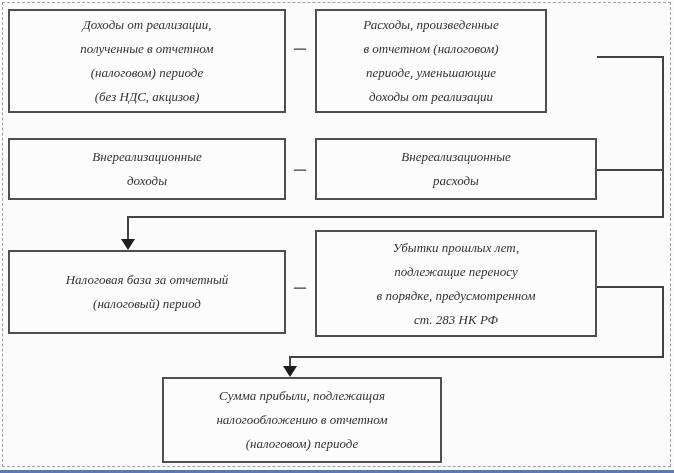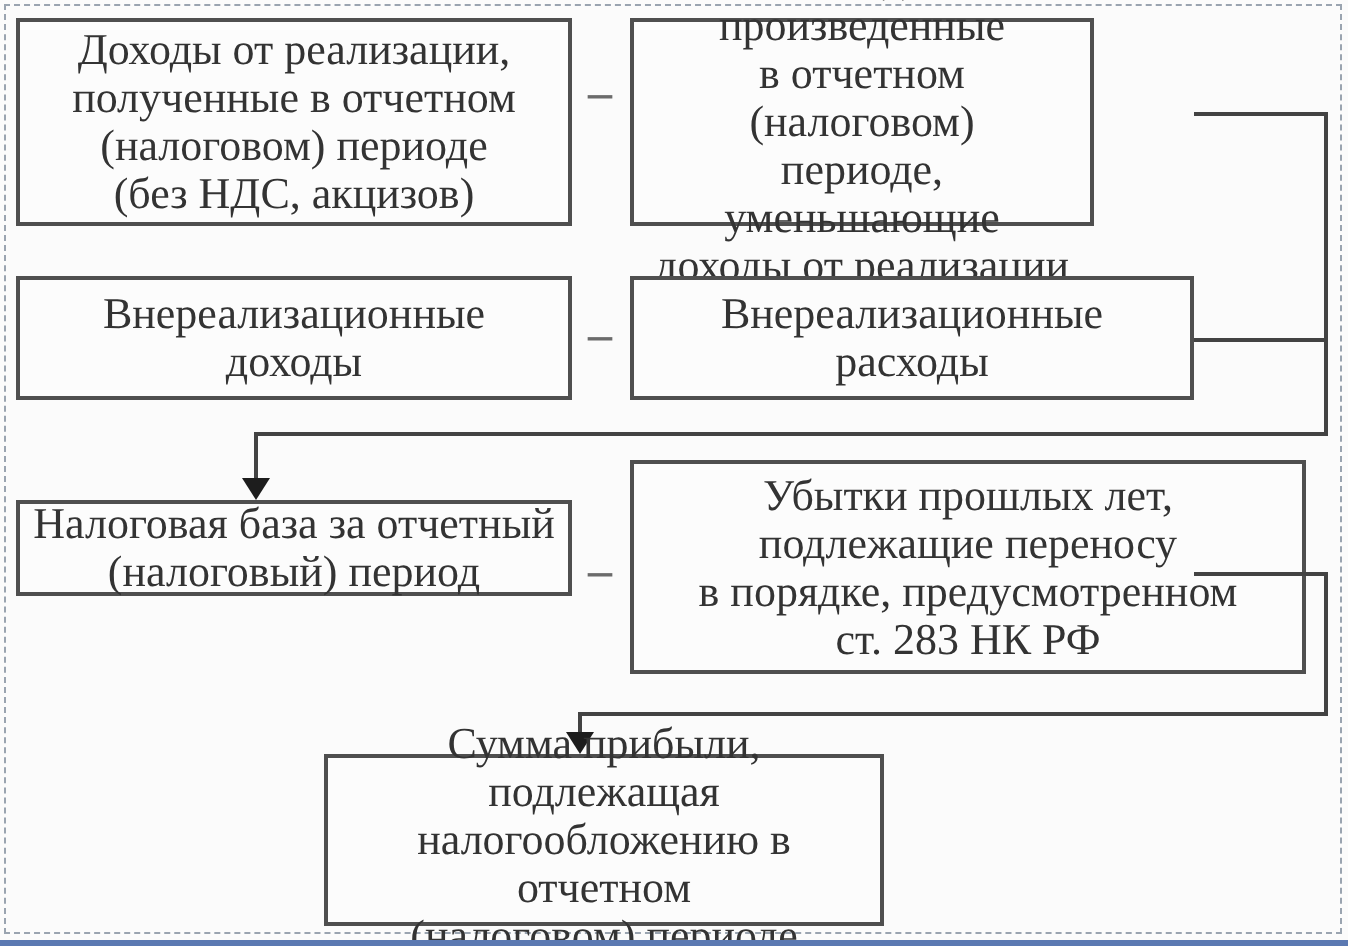--- a/index.html
+++ b/index.html
@@ -26,24 +26,25 @@
     box-sizing: border-box;
     border: 2px solid #4f4f4f;
     background: #fcfcfc;
     display: flex;
     align-items: center;
     justify-content: center;
     text-align: center;
   }
   .node-text {
     white-space: pre-line;
-    font-size: 22px;
+    font-size: 13px;
     line-height: 24px;
     color: #333333;
     padding: 2px 6px;
+    font-style: italic;
   }
   .op {
     position: absolute;
     width: 26px;
     text-align: center;
     font-size: 24px;
     line-height: 24px;
     color: #6b6b6b;
     font-weight: bold;
   }
@@ -63,22 +64,22 @@
     left: 0; right: 0; bottom: 0;
     height: 3px;
     background: #5b79b2;
   }
 
   
   #box-sales-revenue     { left: 8px;   top: 9px;   width: 278px; height: 104px; }
   #box-sales-expenses    { left: 315px; top: 9px;   width: 232px; height: 104px; }
   #box-nonsales-income   { left: 8px;   top: 138px; width: 278px; height: 62px; }
   #box-nonsales-expenses { left: 315px; top: 138px; width: 282px; height: 62px; }
-  #box-tax-base          { left: 8px;   top: 250px; width: 278px; height: 48px; }
-  #box-past-losses       { left: 315px; top: 230px; width: 338px; height: 107px; }
+  #box-tax-base          { left: 8px;   top: 250px; width: 278px; height: 84px; }
+  #box-past-losses       { left: 315px; top: 230px; width: 282px; height: 107px; }
   #box-taxable-profit    { left: 162px; top: 377px; width: 280px; height: 86px; }
 
   
   #op-minus-1 { left: 287px; top: 35px; }
   #op-minus-2 { left: 287px; top: 156px; }
   #op-minus-3 { left: 287px; top: 274px; }
 
   
   #c1-h-top    { left: 597px; top: 56px;  width: 67px;  height: 2px; }
   #c1-h-mid    { left: 597px; top: 169px; width: 67px;  height: 2px; }

